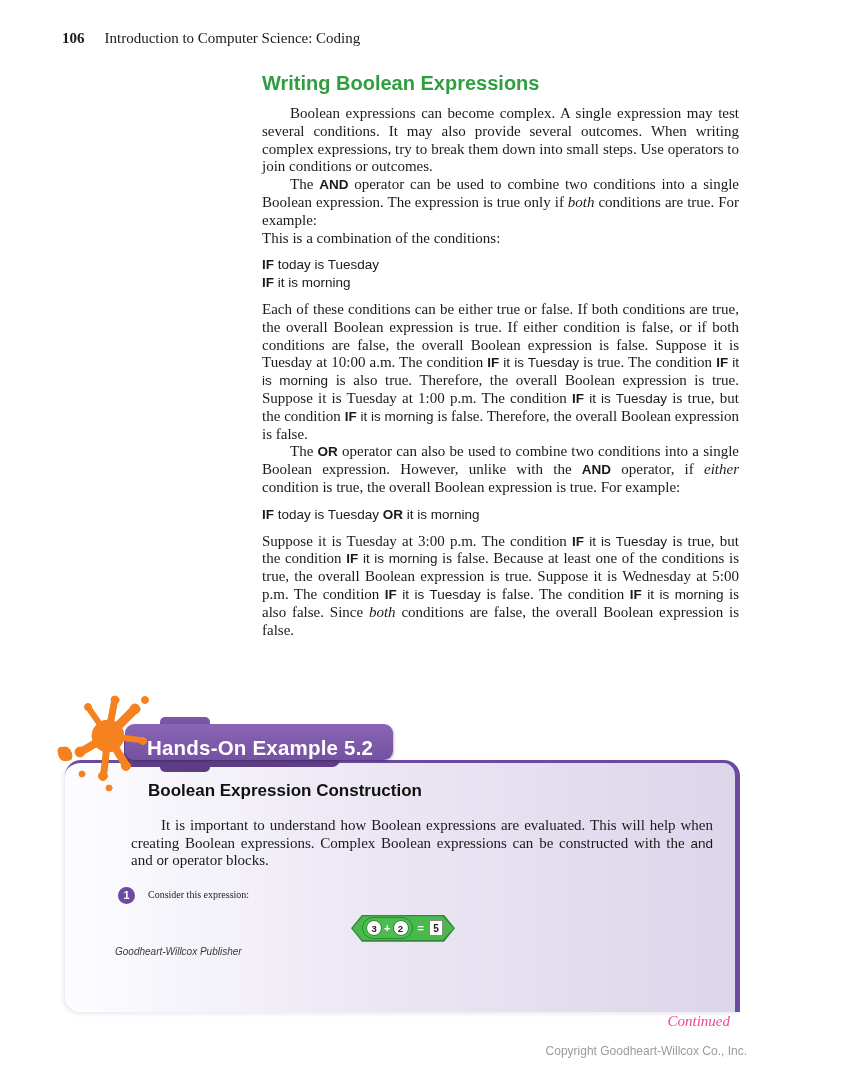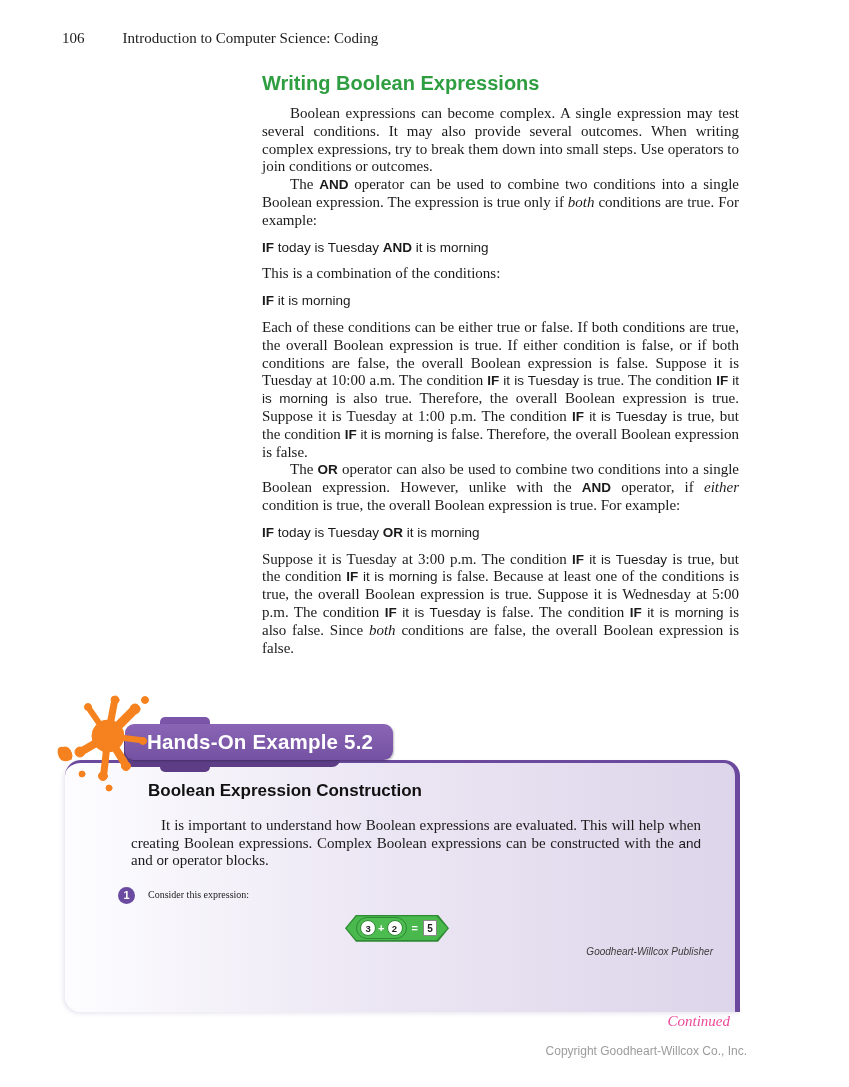--- a/index.html
+++ b/index.html
@@ -7,21 +7,21 @@
     position:relative;
     width:849px;height:1087px;
     background:#ffffff;
     font-family:"Liberation Serif",serif;
     color:#1a1a1a;
     overflow:hidden;
     margin:0 auto;
   }
   
   .page-header{position:absolute;top:30px;left:62px;font-size:15px;}
-  .page-num{font-weight:400;margin-right:38px;}
+  .page-num{font-weight:700;margin-right:20px;}
   
   .main-col{position:absolute;left:262px;top:64px;width:477px;}
   .sec-title{
     font-family:"Liberation Sans",sans-serif;
     font-weight:700;font-size:20px;color:#2f9e41;
     margin:8px 0 10px 0;
   }
   .body-p{font-size:15px;line-height:17.8px;margin:0;text-align:justify;}
   .body-p.indent{text-indent:28px;}
   .code-block{
@@ -44,30 +44,30 @@
   .banner-shadow{position:absolute;left:124px;top:731px;width:216px;height:36px;
     background:#5c3d86;border-radius:8px;z-index:2;}
   .banner-shadow-tab{position:absolute;left:160px;top:762px;width:50px;height:10px;
     background:#5c3d86;border-radius:0 0 5px 5px;z-index:2;}
   .banner-tab-top{position:absolute;left:160px;top:717px;width:50px;height:12px;
     background:#7a55a8;border-radius:5px 5px 0 0;z-index:3;}
   .banner{
     position:absolute;left:125px;top:724px;width:268px;height:36px;
     background:linear-gradient(180deg,#8a65b5 0%,#7551a3 100%);
     border-radius:9px;z-index:3;
-    display:flex;align-items:center;
+    display:flex;align-items:flex-end;
     box-shadow:1px 1px 2px rgba(0,0,0,0.25);
   }
   .banner-text{
     font-family:"Liberation Sans",sans-serif;font-weight:700;
     font-size:20.5px;color:#ffffff;padding-left:22px;letter-spacing:0.2px;
   }
   .splat{position:absolute;left:52px;top:688px;width:108px;height:108px;z-index:4;}
   
-  .box-inner{padding:18px 18px 0 50px;}
+  .box-inner{padding:18px 6px 0 50px;}
   .box-heading{
     font-family:"Liberation Sans",sans-serif;font-weight:700;
     font-size:17px;color:#111;margin:0 0 6px 33px;
   }
   .box-intro{font-size:15px;line-height:17.6px;margin:16px;text-align:justify;text-indent:30px;}
   .step-row{display:flex;margin-top:6px;}
   .step-badge{
     flex:0 0 auto;width:17px;height:17px;border-radius:50%;
     background:#6a4ba1;color:#fff;
     font-family:"Liberation Sans",sans-serif;font-weight:700;font-size:11px;
@@ -99,21 +99,21 @@
   }
   .op-sign{font-family:"Liberation Sans",sans-serif;font-weight:700;font-size:11px;color:#fff;}
   .eq-sign{font-family:"Liberation Sans",sans-serif;font-weight:700;font-size:11px;color:#fff;margin:0 5px;}
   .val-box{
     width:12px;height:14px;background:#fff;border:1px solid #8a8a8a;
     font-family:"Liberation Sans",sans-serif;font-weight:700;font-size:10px;color:#222;
     display:flex;align-items:center;justify-content:center;margin-right:3px;
   }
   .credit{
     font-family:"Liberation Sans",sans-serif;font-style:italic;
-    font-size:10px;color:#3a3a3a;text-align:right;margin:4px 4px 0 0;
+    font-size:10px;color:#3a3a3a;margin:4px 12px 0 0;
   }
   .box-question{font-size:15px;line-height:17.6px;margin:16px 0 0 33px;text-align:justify;}
   
   .continued{
     position:absolute;top:1013px;right:119px;
     font-style:italic;font-size:15px;color:#ec4899;
   }
   .copyright{
     position:absolute;top:1044px;right:102px;
     font-family:"Liberation Sans",sans-serif;font-size:12px;color:#9c9c9c;
@@ -125,23 +125,23 @@
 <div class="page">
 
   <header class="page-header">
     <span class="page-num">106</span><span>Introduction to Computer Science: Coding</span>
   </header>
 
   <main class="main-col">
     <h1 class="sec-title">Writing Boolean Expressions</h1>
     <p class="body-p indent"><span>Boolean expressions can become complex. A single expression may test several conditions. It may also provide several outcomes. When writing complex expressions, try to break them down into small steps. Use operators to join conditions or outcomes.</span></p>
     <p class="body-p indent"><span>The </span><span class="seg-cb">AND</span><span> operator can be used to combine two conditions into a single Boolean expression. The expression is true only if </span><span class="seg-i">both</span><span> conditions are true. For example:</span></p>
-    <div class="code-block"><span class="seg-cb">IF</span><span class="seg-c"> today is Tuesday </span><span class="seg-cb">AND</span><span class="seg-c"> it is morning</span></div>
     <p class="body-p"><span>This is a combination of the conditions:</span></p>
     <div class="code-block">
+      <div><span class="seg-cb">IF</span><span class="seg-c"> today is Tuesday</span></div>
       <div><span class="seg-cb">IF</span><span class="seg-c"> it is morning</span></div>
     </div>
     <p class="body-p"><span>Each of these conditions can be either true or false. If both conditions are true, the overall Boolean expression is true. If either condition is false, or if both conditions are false, the overall Boolean expression is false. Suppose it is Tuesday at 10:00 a.m. The condition </span><span class="seg-cb">IF</span><span class="seg-c"> it is Tuesday</span><span> is true. The condition </span><span class="seg-cb">IF</span><span class="seg-c"> it is morning</span><span> is also true. Therefore, the overall Boolean expression is true. Suppose it is Tuesday at 1:00 p.m. The condition </span><span class="seg-cb">IF</span><span class="seg-c"> it is Tuesday</span><span> is true, but the condition </span><span class="seg-cb">IF</span><span class="seg-c"> it is morning</span><span> is false. Therefore, the overall Boolean expression is false.</span></p>
     <p class="body-p indent"><span>The </span><span class="seg-cb">OR</span><span> operator can also be used to combine two conditions into a single Boolean expression. However, unlike with the </span><span class="seg-cb">AND</span><span> operator, if </span><span class="seg-i">either</span><span> condition is true, the overall Boolean expression is true. For example:</span></p>
     <div class="code-block"><span class="seg-cb">IF</span><span class="seg-c"> today is Tuesday </span><span class="seg-cb">OR</span><span class="seg-c"> it is morning</span></div>
     <p class="body-p"><span>Suppose it is Tuesday at 3:00 p.m. The condition </span><span class="seg-cb">IF</span><span class="seg-c"> it is Tuesday</span><span> is true, but the condition </span><span class="seg-cb">IF</span><span class="seg-c"> it is morning</span><span> is false. Because at least one of the conditions is true, the overall Boolean expression is true. Suppose it is Wednesday at 5:00 p.m. The condition </span><span class="seg-cb">IF</span><span class="seg-c"> it is Tuesday</span><span> is false. The condition </span><span class="seg-cb">IF</span><span class="seg-c"> it is morning</span><span> is also false. Since </span><span class="seg-i">both</span><span> conditions are false, the overall Boolean expression is false.</span></p>
   </main>
 
   <section class="example-box">
     <div class="box-inner">

